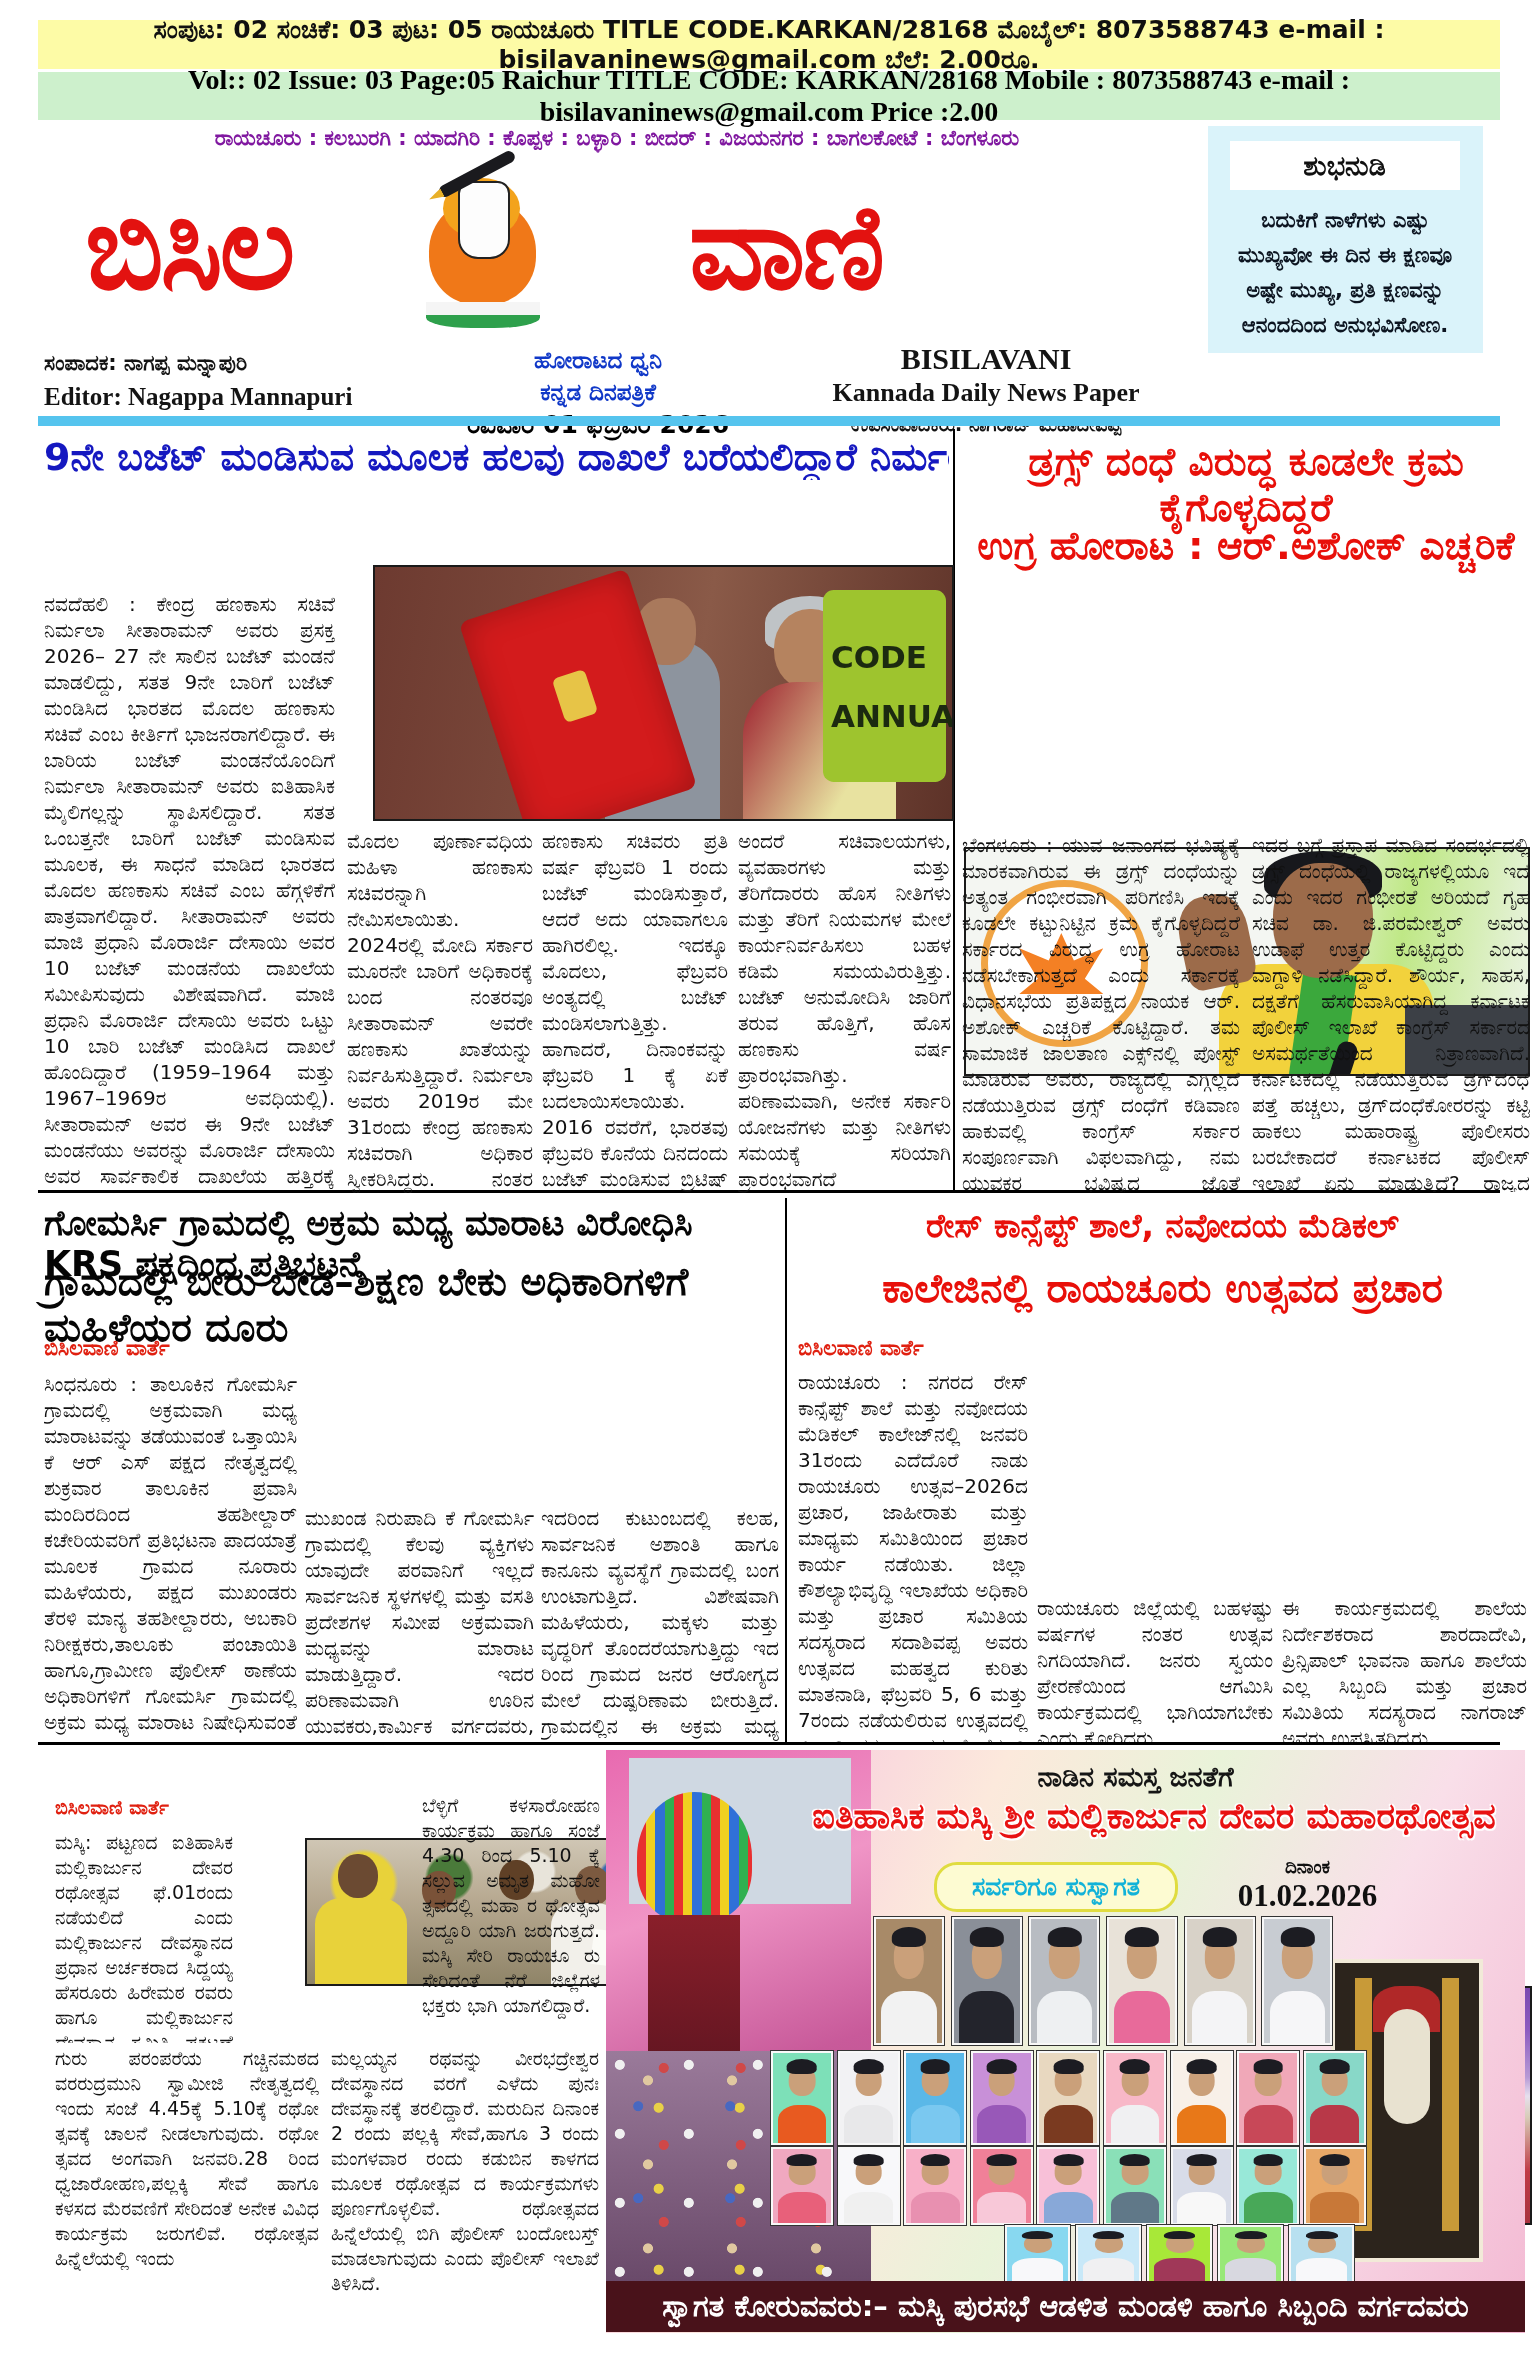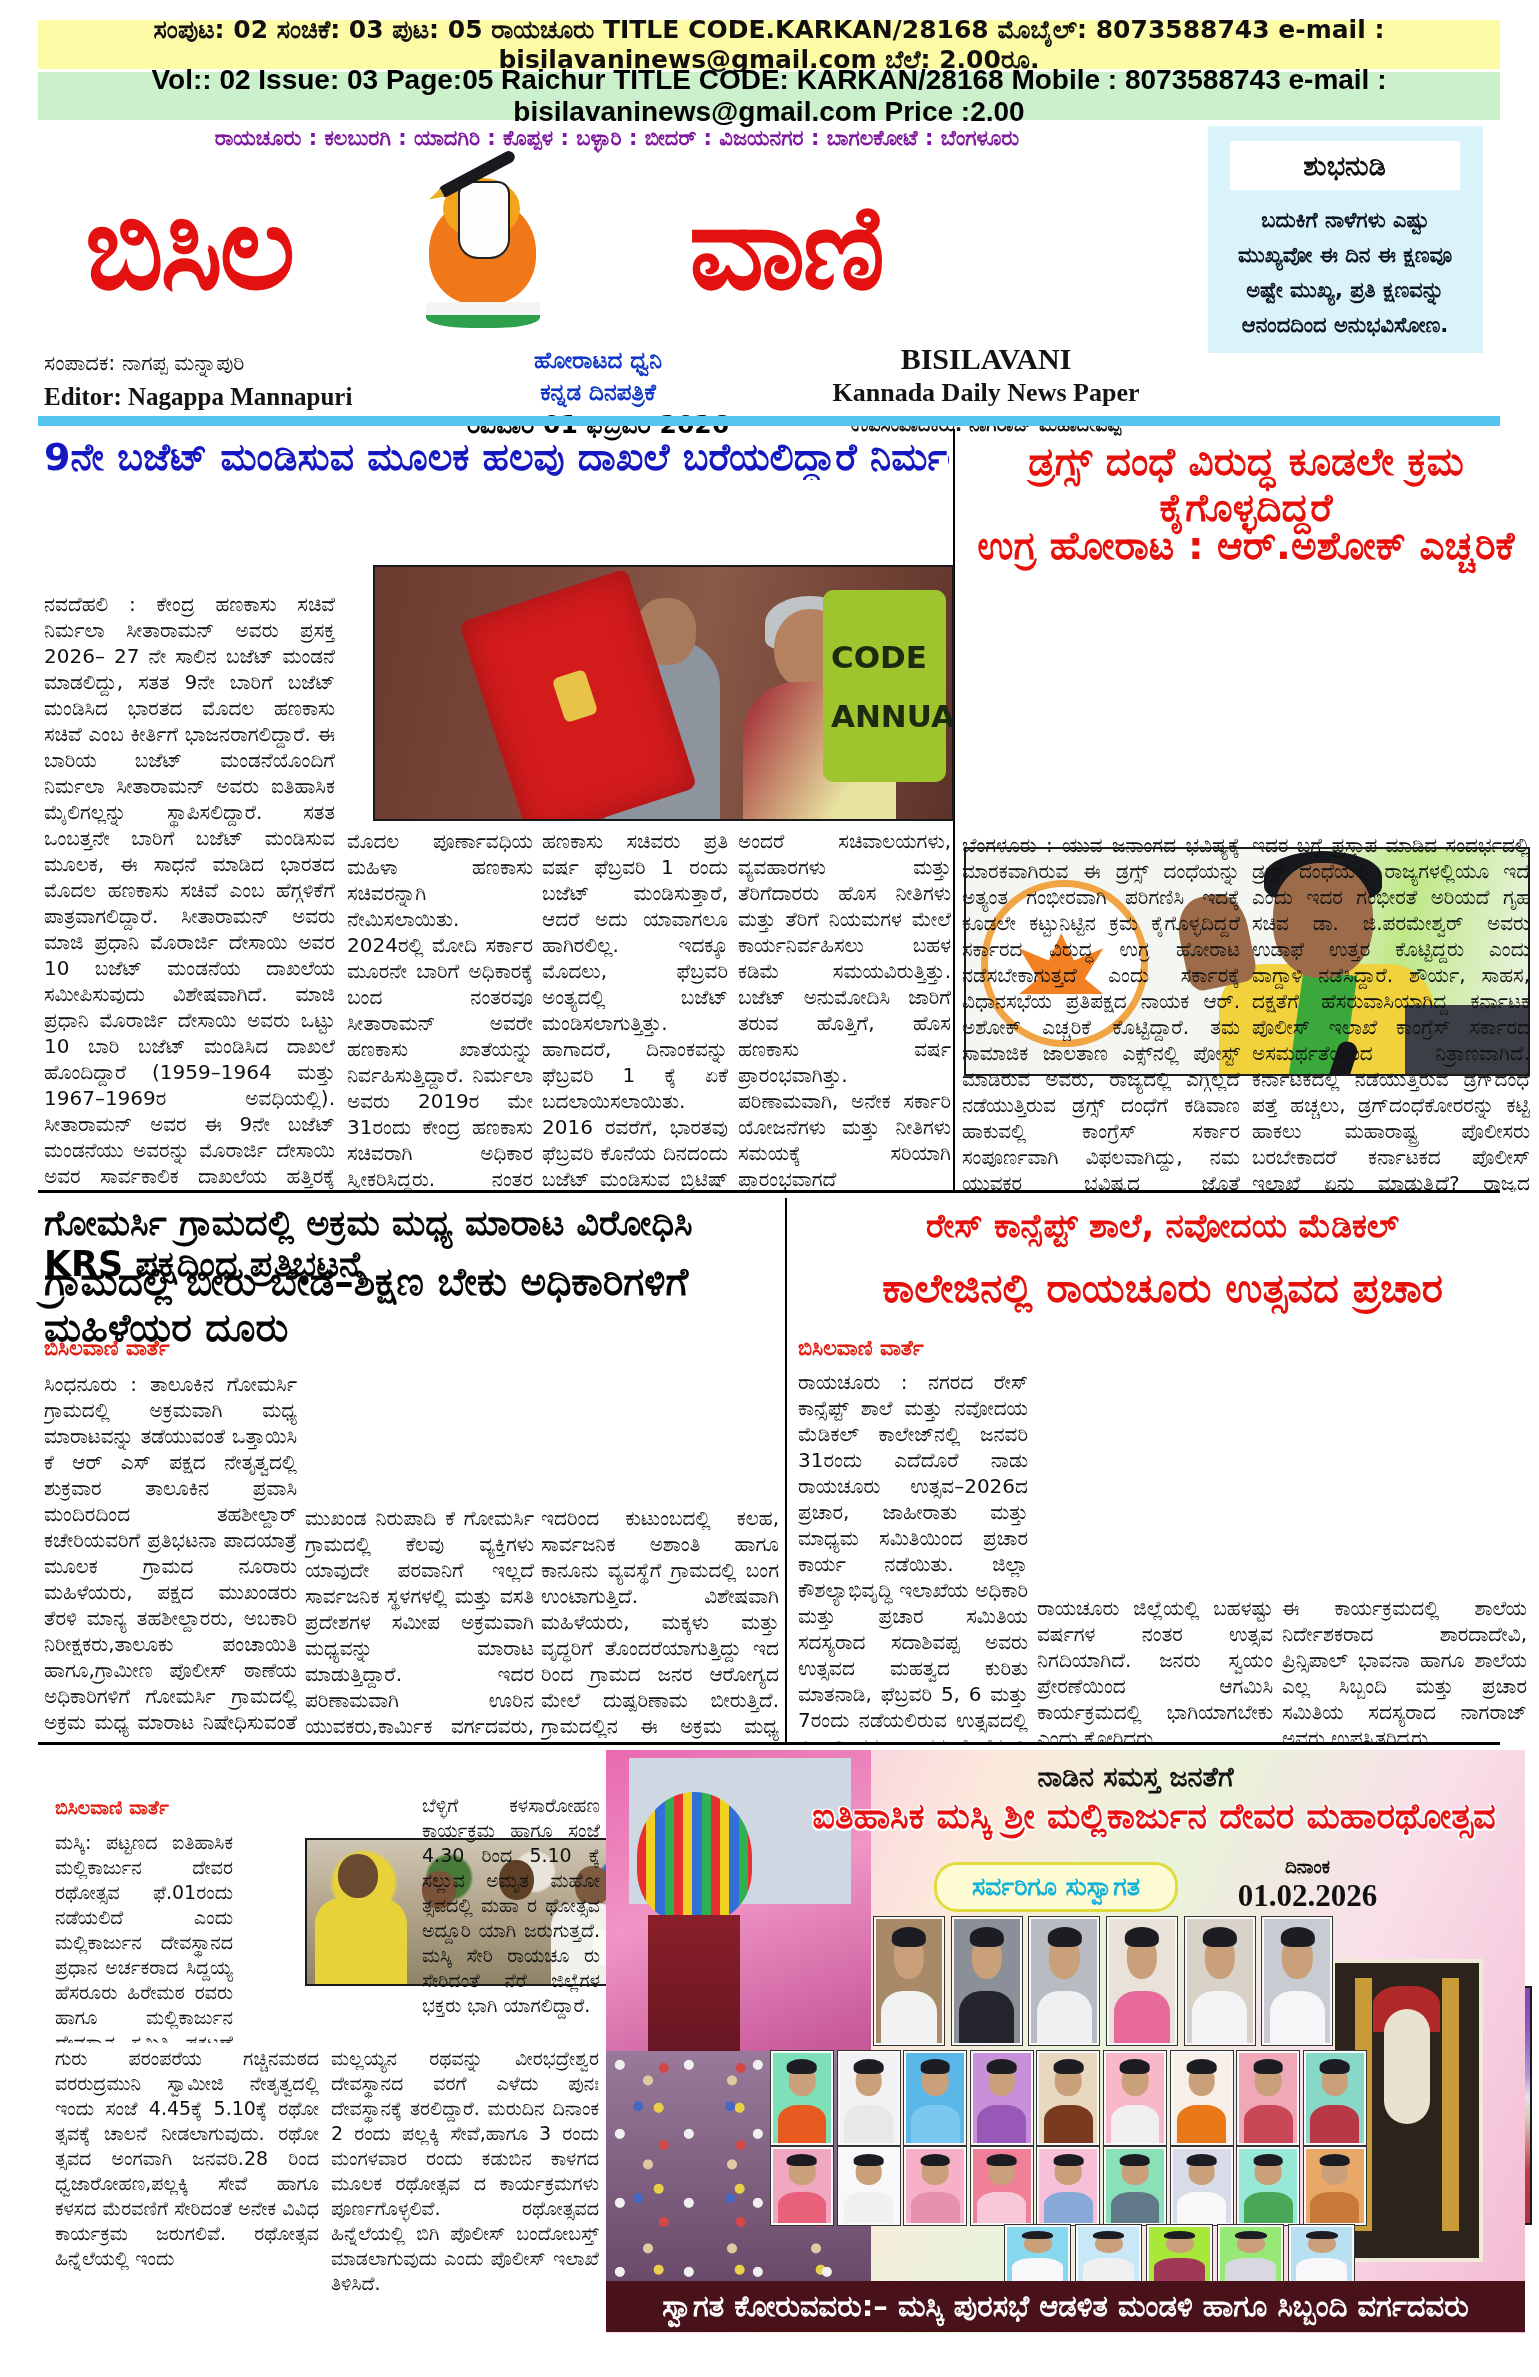--- a/index.html
+++ b/index.html
@@ -1,26 +1,26 @@
 <!DOCTYPE html>
 <html style="font-size:12.3px"><head>
 <meta charset="utf-8">
 <style>
   html,body{margin:0;padding:0;background:#ffffff;}
   #page{position:relative;width:1540px;height:2377px;background:#ffffff;overflow:hidden;
         font-family:"DejaVu Sans","Liberation Sans",sans-serif;color:#141414;}
   .abs{position:absolute;}
   .bar{display:flex;align-items:center;justify-content:center;text-align:center;}
   #topbar-kn{left:38px;top:20px;width:1462px;height:49px;background:#fdfba6;font-weight:bold;font-size:25px;color:#101010;}
-  #topbar-en{left:38px;top:72px;width:1462px;height:48px;background:#cdf0cc;font-family:Liberation Sans, sans-serif;font-weight:bold;font-size:28px;color:#000;}
+  #topbar-en{left:38px;top:72px;width:1462px;height:48px;background:#cdf0cc;font-family:Liberation Serif, serif;font-weight:bold;font-size:28px;color:#000;}
   #districts{left:42px;top:126px;width:1150px;text-align:center;font-size:21px;font-weight:bold;color:#8018a0;}
   #masthead{left:69px;top:152px;width:813px;height:190px;display:flex;align-items:center;justify-content:space-between;}
   .mast-word{font-size:117px;font-weight:900;color:#e31210;line-height:1;letter-spacing:-3.1px;margin-left:16px;}
   #mast-logo{width:123px;height:161px;position:relative;flex:0 0 auto;}
-  #editor-kn{left:44px;top:351px;font-size:21px;font-weight:normal;}
+  #editor-kn{left:44px;top:351px;font-size:21px;font-weight:bold;}
   #editor-en{left:44px;top:383px;font-size:25px;font-weight:bold;font-family:"Liberation Serif",serif;}
   #taglines{left:418px;top:344px;width:360px;text-align:center;}
   #tagline1,#tagline2{font-size:23px;font-weight:bold;color:#1038c8;line-height:32px;}
   #date-kn{font-size:25px;font-weight:bold;color:#000;line-height:34px;}
   #paper-en{left:798px;top:341px;width:376px;text-align:center;}
   #paper-en-name{font-family:"Liberation Serif",serif;font-size:30px;font-weight:bold;line-height:35px;}
   #paper-en-sub{font-family:"Liberation Serif",serif;font-size:26px;font-weight:bold;line-height:34px;}
   #subeditor{font-size:19px;font-weight:bold;line-height:29px;}
   #shubox{left:1208px;top:126px;width:275px;height:227px;background:#daf3fa;}
   #shubox-title{position:absolute;left:21.5px;top:15.3px;width:230px;height:49px;background:#ffffff;

